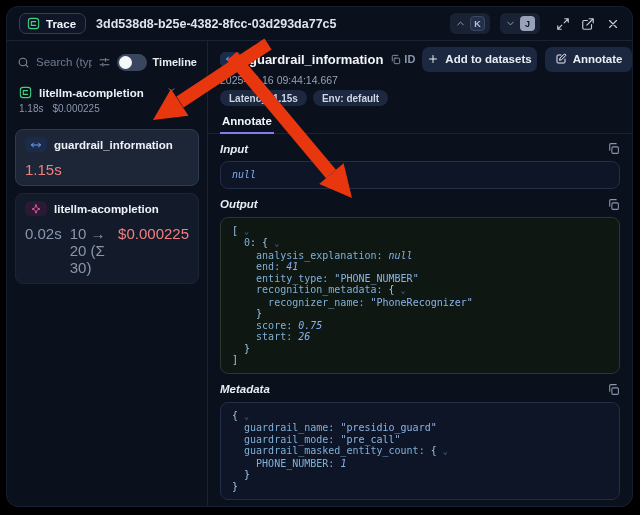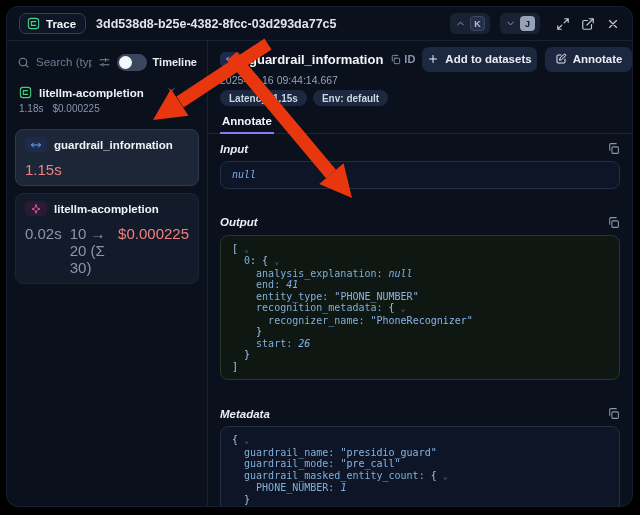--- a/index.html
+++ b/index.html
@@ -82,21 +82,21 @@
   .mh-timestamp { font-size:10.5px; color:#97a2b6; margin-top:3px; }
   .mh-badges { display:flex; gap:6px; margin-top:4px; }
   .badge { background:#1c2740; border-radius:999px; padding:2.5px 9px;
     font-size:10px; font-weight:600; color:#ccd4e1; }
   .tabbar { margin-top:5px; padding:0 12px; border-bottom:1px solid #1a2336; }
   .tab { display:inline-block; padding:3px 2px 5px 2px; font-size:11.5px;
     font-weight:600; color:#f2f5fa; border-bottom:2px solid var(--accent);
     margin-bottom:-1px; }
 
   .main-content { flex:1; padding:6px 12px 0 12px; min-height:0; overflow:hidden; }
-  .section + .section { margin-top:25px; }
+  .section + .section { margin-top:7px; }
   .section-header { display:flex; align-items:center; justify-content:space-between;
     padding:2px 0 6px 0;font-style:italic; }
   .section-title { font-size:11.5px; font-weight:600; color:#e9edf4; }
   .copy-btn { color:#8a96ac; display:flex; }
   .code-box { border-radius:8px; padding:7px 11px;
     font-family:"DejaVu Sans Mono", monospace; font-size:10px; line-height:11.5px; }
   .code-box.neutral { background:#0d1526; border:1px solid #232e47; }
   .code-box.green { background:#0e1712; border:1px solid #28382b; }
   .cl { white-space:pre; }
   .t-k { color:#7fb0d8; }
@@ -336,20 +336,21 @@
           </div>
           <div class="code-box green">
               <div class="cl"><span class="t-p">[ </span><span class="t-ch">⌄</span></div>
               <div class="cl"><span class="t-k">  0</span><span class="t-p">: { </span><span class="t-ch">⌄</span></div>
               <div class="cl"><span class="t-k">    analysis_explanation: </span><span class="t-v">null</span></div>
               <div class="cl"><span class="t-k">    end: </span><span class="t-v">41</span></div>
               <div class="cl"><span class="t-k">    entity_type: </span><span class="t-s">"PHONE_NUMBER"</span></div>
               <div class="cl"><span class="t-k">    recognition_metadata: </span><span class="t-p">{ </span><span class="t-ch">⌄</span></div>
               <div class="cl"><span class="t-k">      recognizer_name: </span><span class="t-s">"PhoneRecognizer"</span></div>
               <div class="cl"><span class="t-p">    }</span></div>
+              <div class="cl"><span class="t-k">    score: </span><span class="t-v">0.75</span></div>
               <div class="cl"><span class="t-k">    start: </span><span class="t-v">26</span></div>
               <div class="cl"><span class="t-p">  }</span></div>
               <div class="cl"><span class="t-p">]</span></div>
             </div>
         </div>
 
         <div class="section">
           <div class="section-header">
             <span class="section-title">Metadata</span>
             <span class="copy-btn ic i13">

